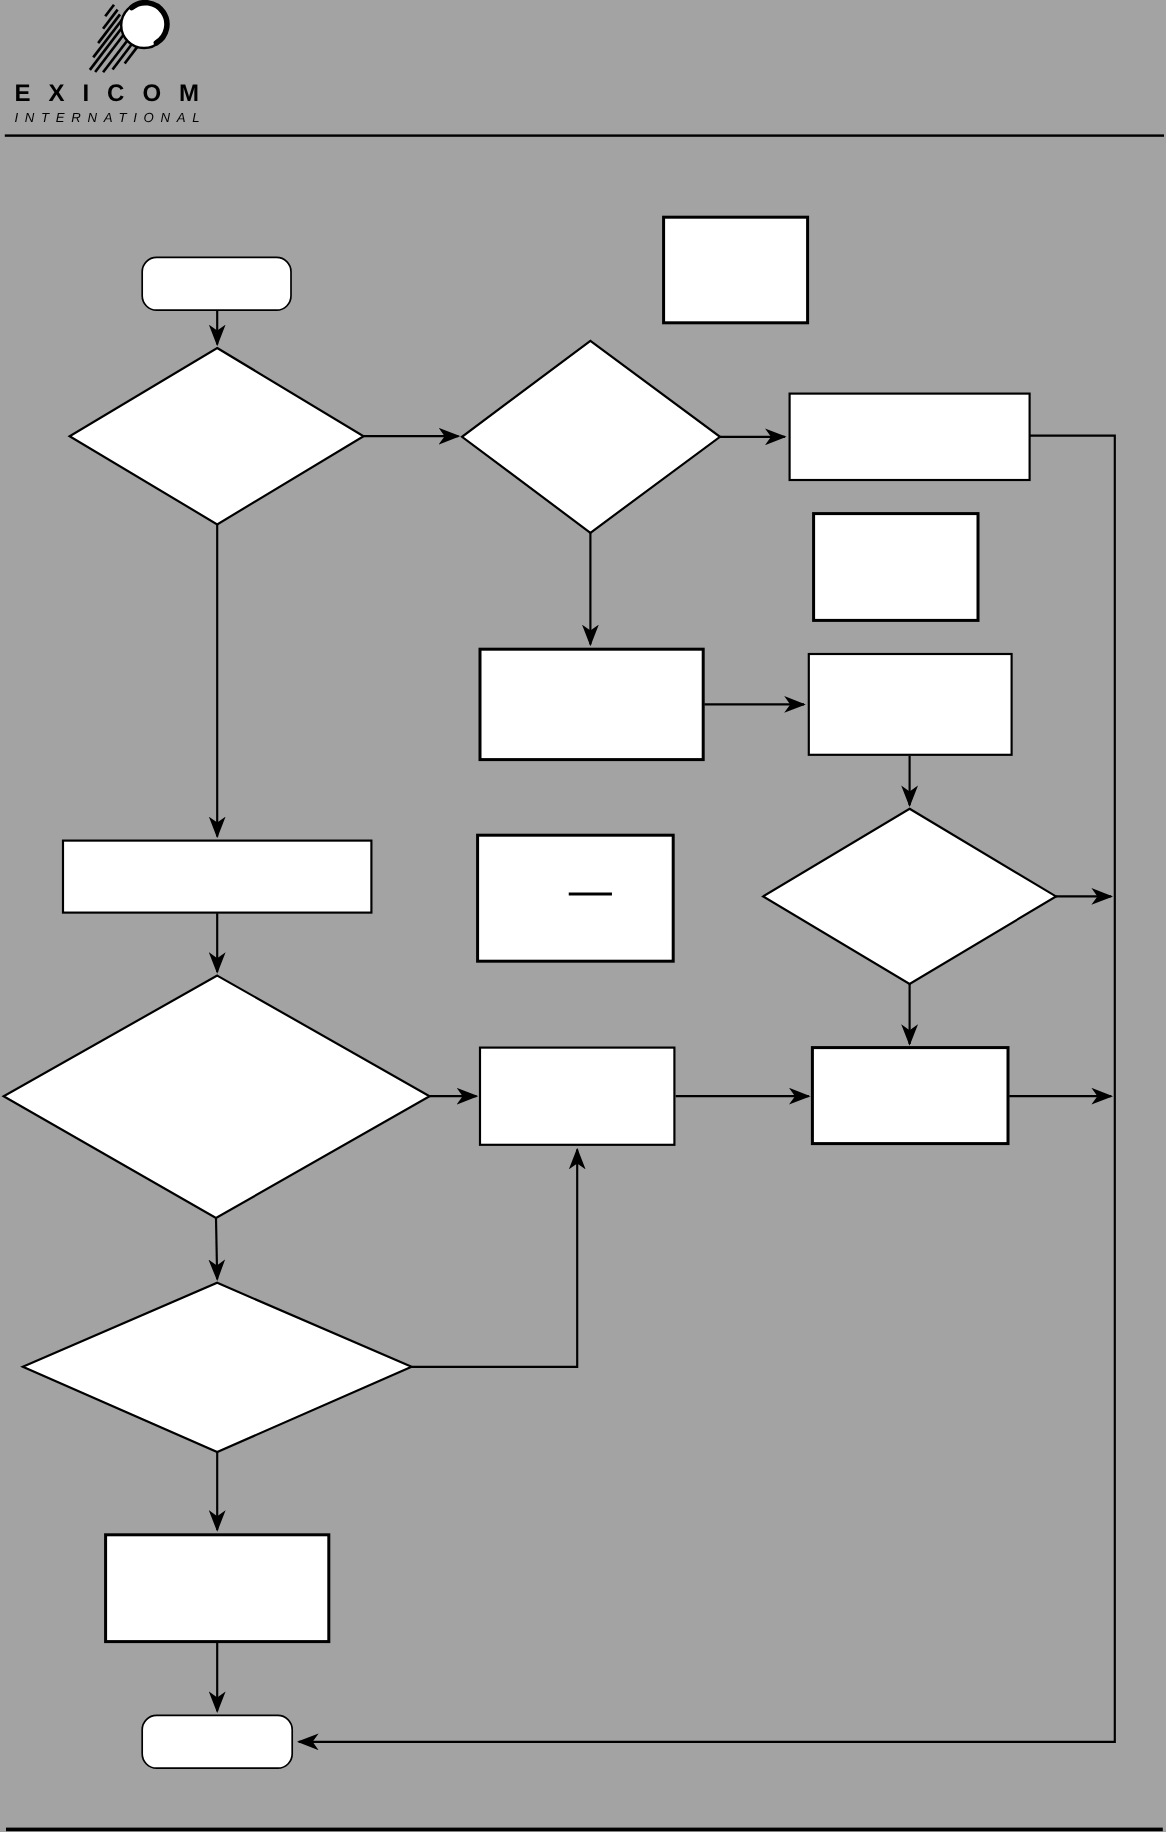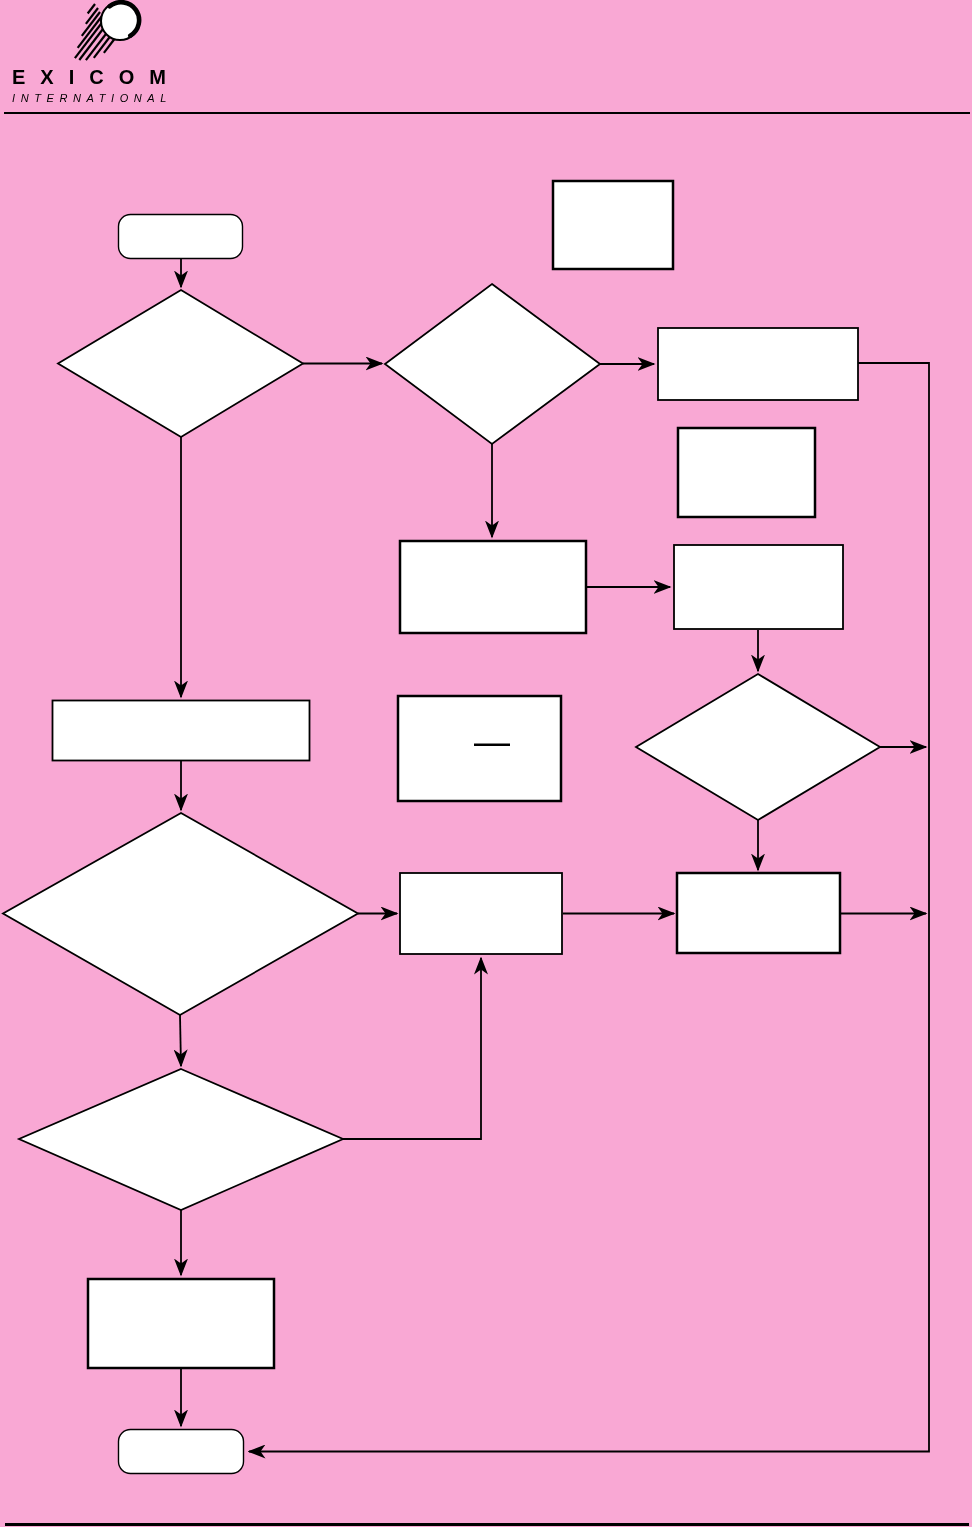--- a/index.html
+++ b/index.html
@@ -1,20 +1,20 @@
 <!DOCTYPE html>
 <html><head>
 <meta charset="utf-8">
 <style>
   html, body { margin: 0; padding: 0; background: #e8e8e8; }
   .page {
     position: relative;
     width: 972px;
     height: 1527px;
-    background: #f9a8d4;
+    background: #a3a3a3;
     margin: 0 auto;
     overflow: hidden;
     font-family: "Liberation Sans", sans-serif;
   }
   .rule { position: absolute; background: #000000; }
   .rule.top    { left: 4px;  top: 112px;  width: 966px; height: 2px; }
   .rule.bottom { left: 5px;  top: 1523px; width: 964px; height: 3px; }
   svg.logo { position: absolute; left: 0; top: 0; }
   svg.flow { position: absolute; left: 0; top: 0; }
   .flow .shape   { fill: #ffffff; stroke: #000000; }

